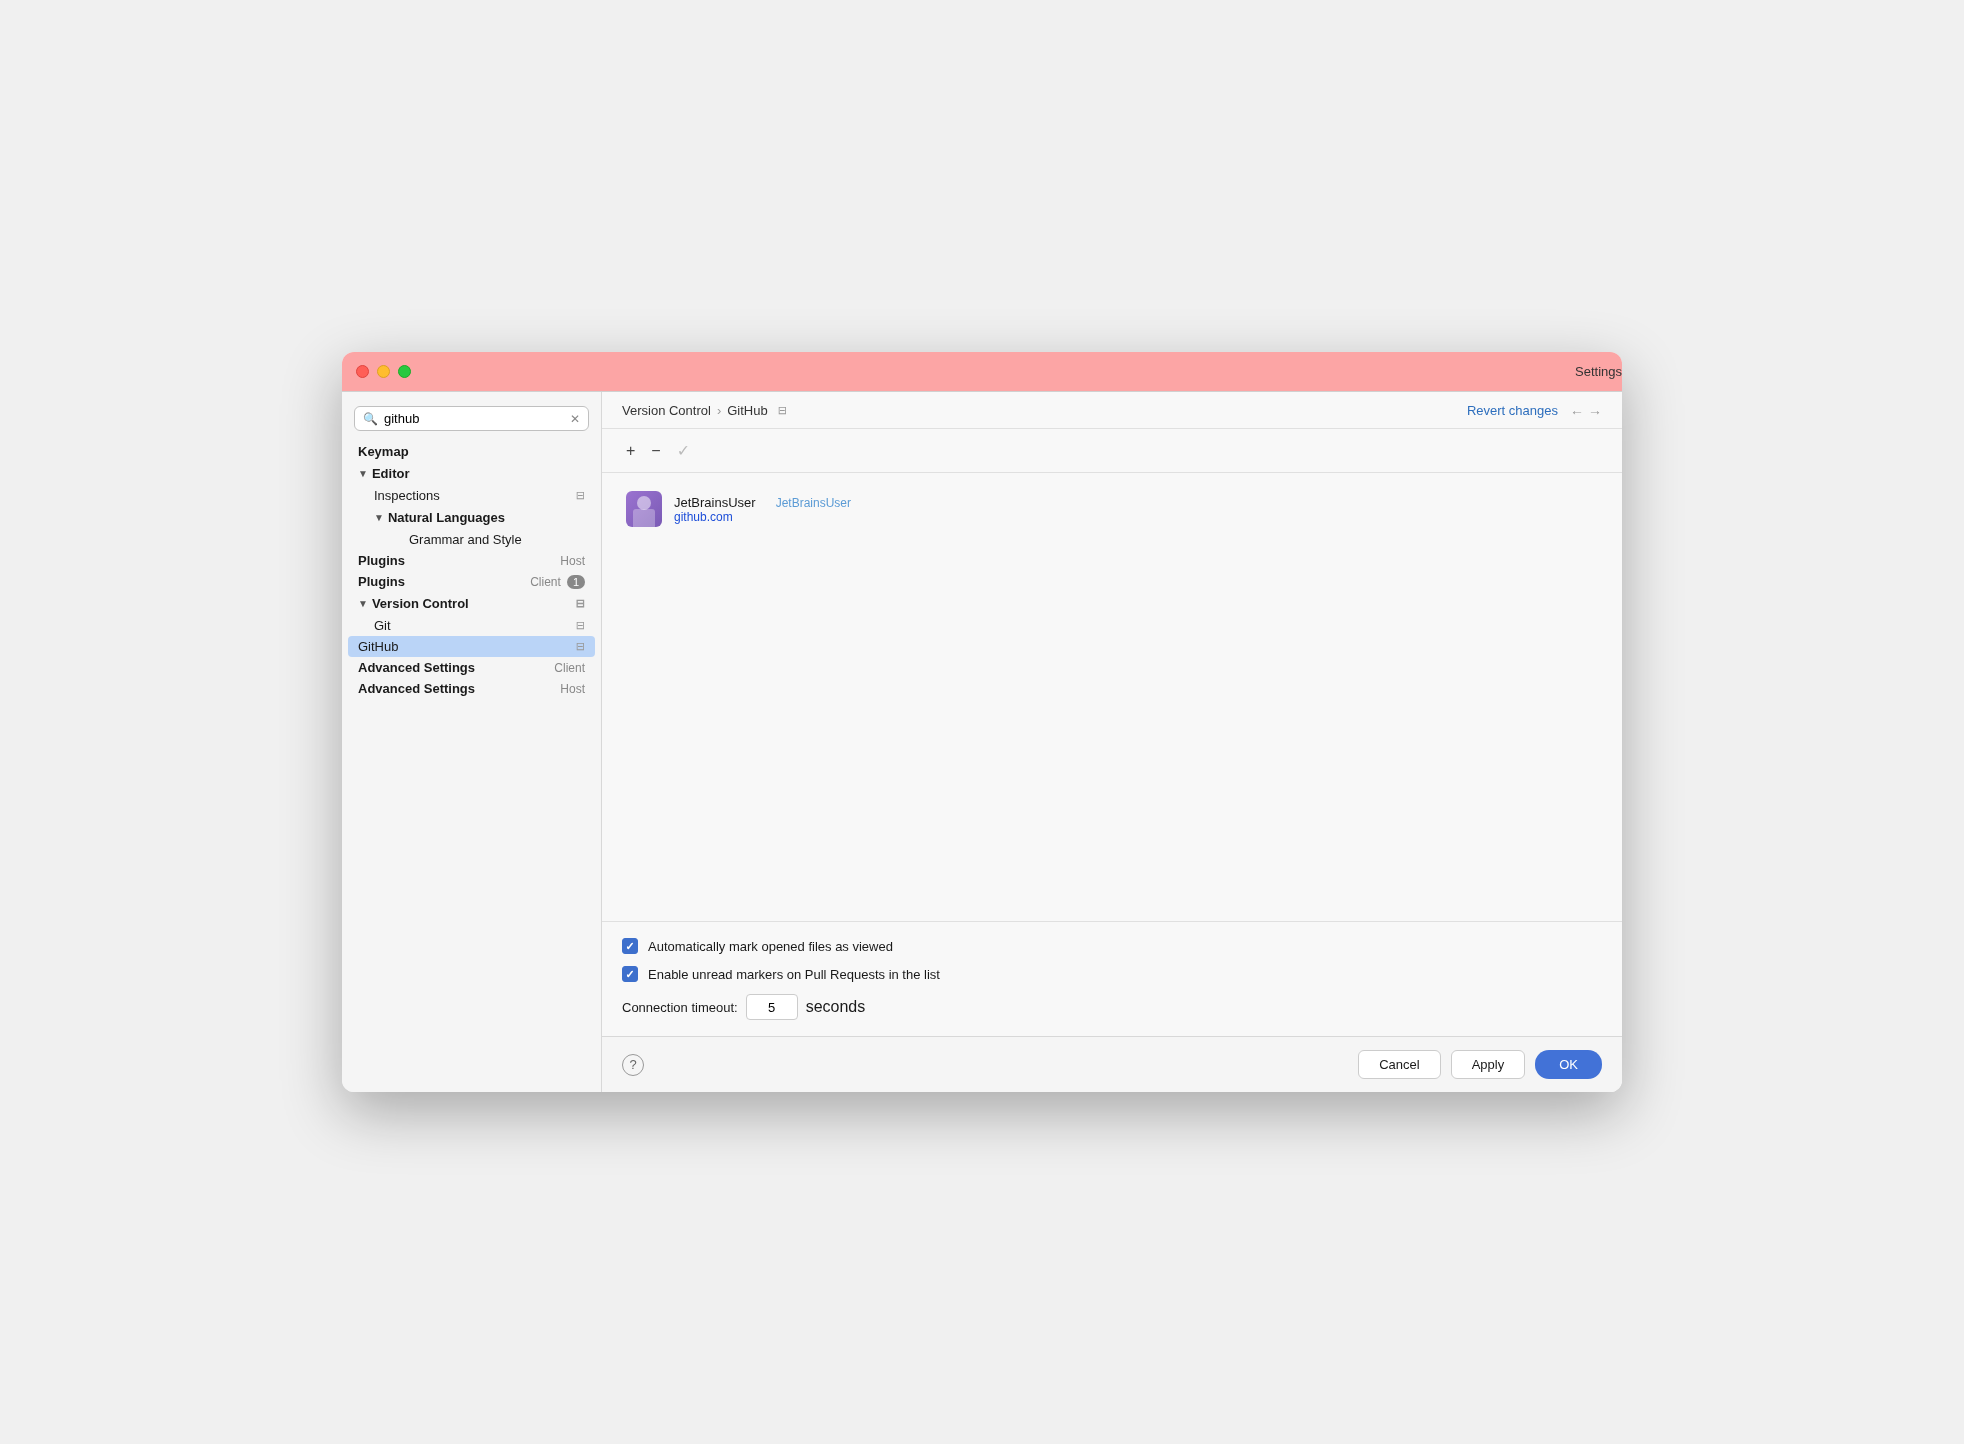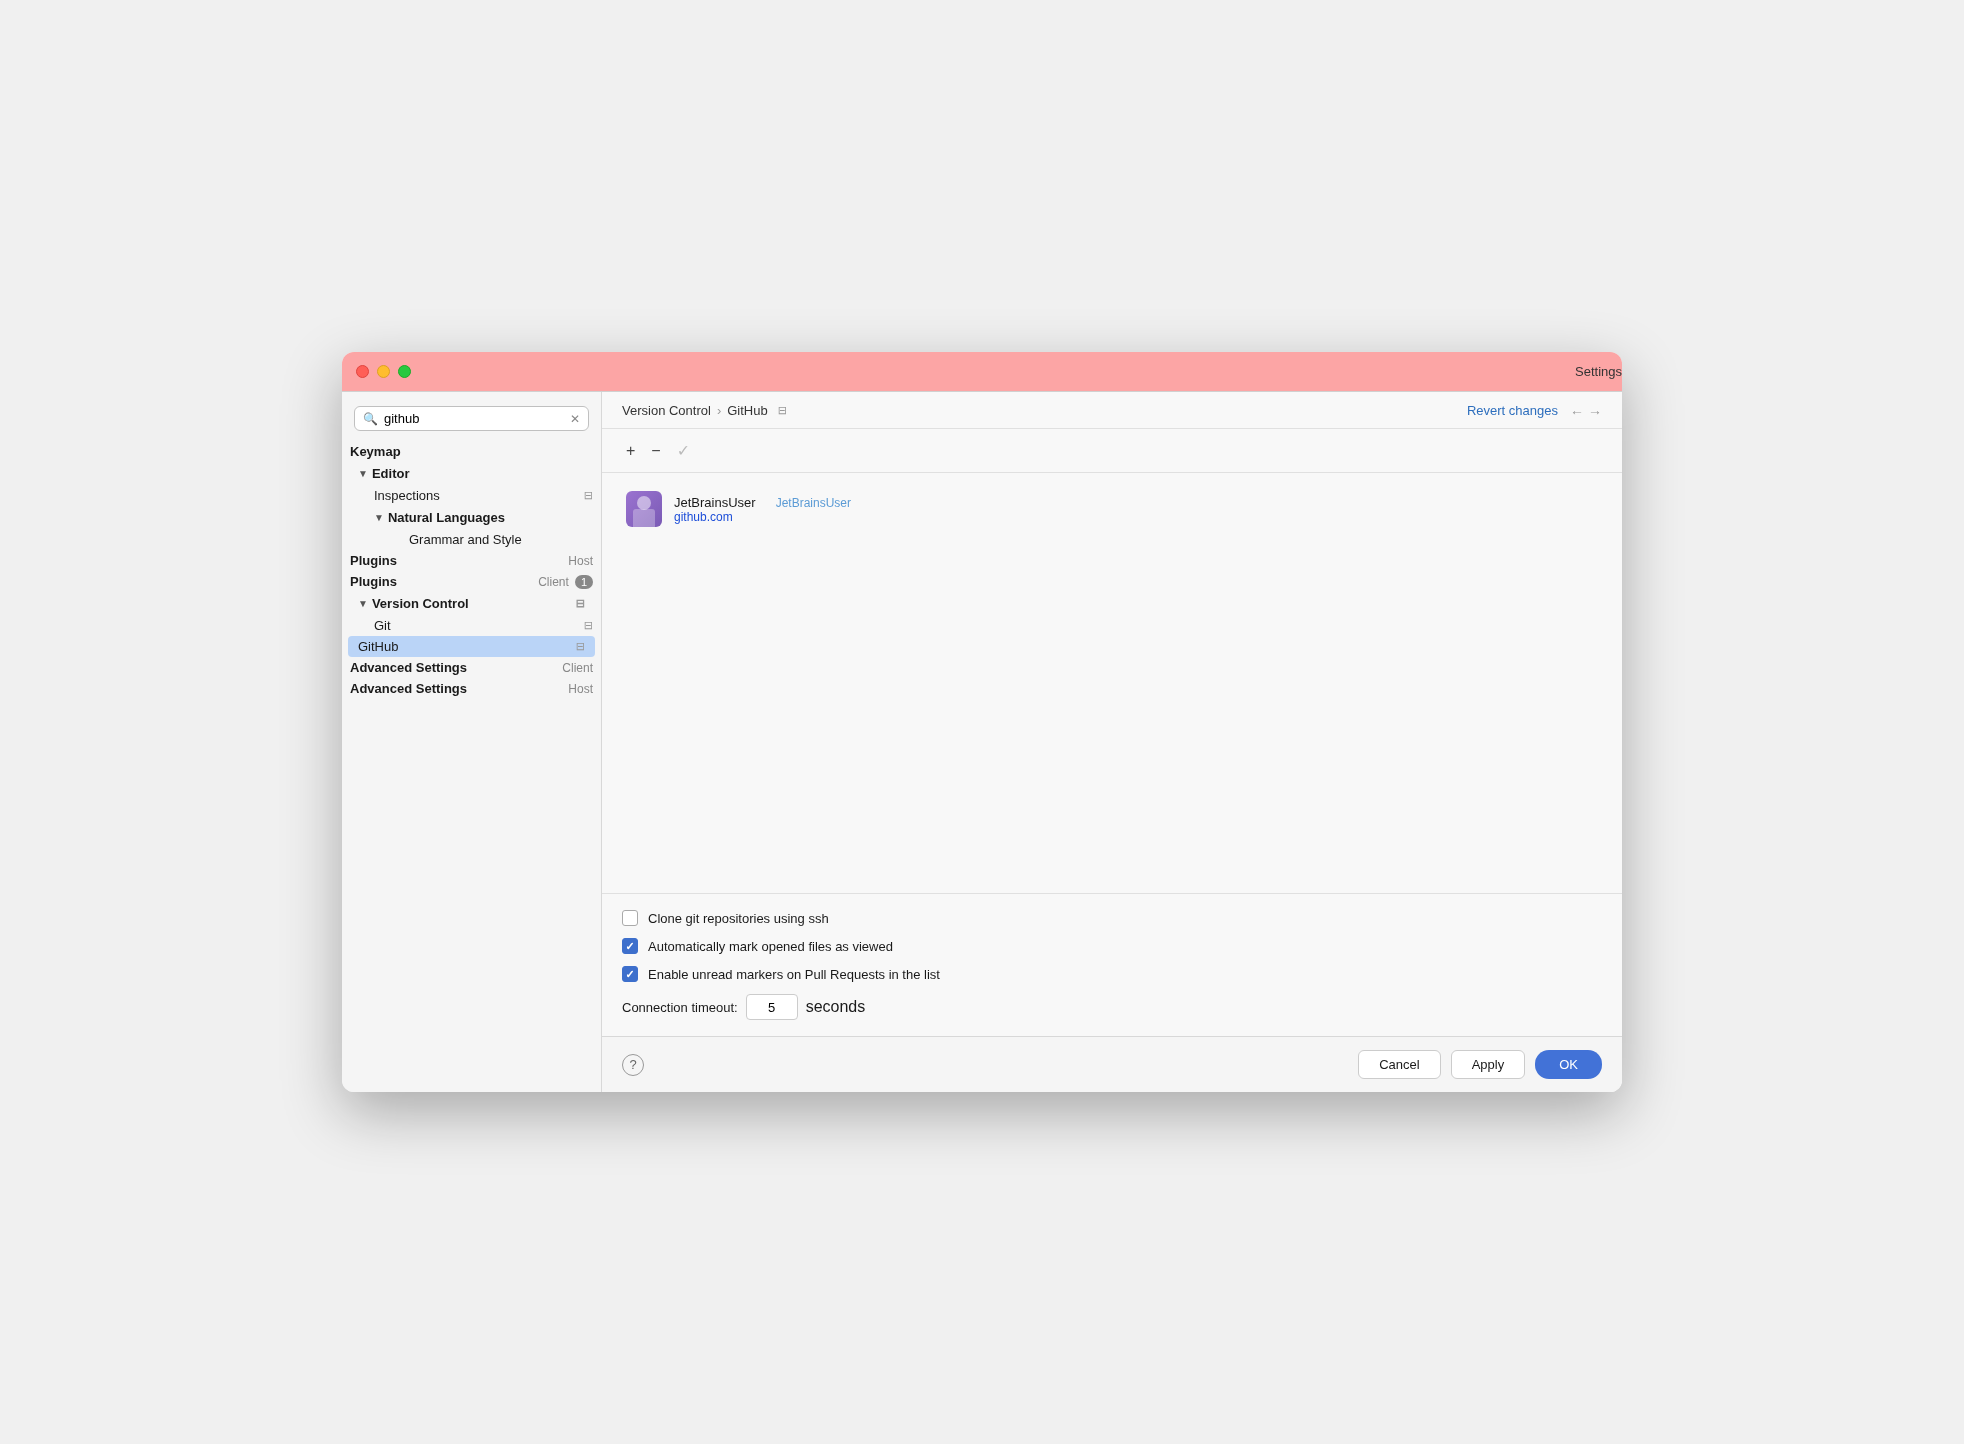--- a/index.html
+++ b/index.html
@@ -84,21 +84,21 @@
       outline: none;
       font-size: 13px;
       flex: 1;
       background: transparent;
     }
     .search-icon { color: #888; font-size: 12px; }
     .clear-icon { color: #888; font-size: 12px; cursor: pointer; }
     .sidebar-item {
       display: flex;
       align-items: center;
-      padding: 3px 8px;
+      padding: 3px 16px;
       cursor: pointer;
       user-select: none;
       font-size: 13px;
       color: #1a1a1a;
       position: relative;
     }
     .sidebar-item.active {
       background: #bad4f7;
       border-radius: 4px;
       margin: 0 6px;
@@ -488,24 +488,20 @@
                 <span class="account-name">JetBrainsUser</span>
                 <span class="account-username">JetBrainsUser</span>
               </div>
               <span class="account-domain">github.com</span>
             </div>
           </div>
         </div>
 
         <div class="settings-options">
 
-          <div class="checkbox-row">
-            <div class="checkbox"></div>
-            <label>Clone git repositories using ssh</label>
-          </div>
 
           <div class="checkbox-row">
             <div class="checkbox checked"></div>
             <label>Automatically mark opened files as viewed</label>
           </div>
 
           <div class="checkbox-row">
             <div class="checkbox checked"></div>
             <label>Enable unread markers on Pull Requests in the list</label>
           </div>

